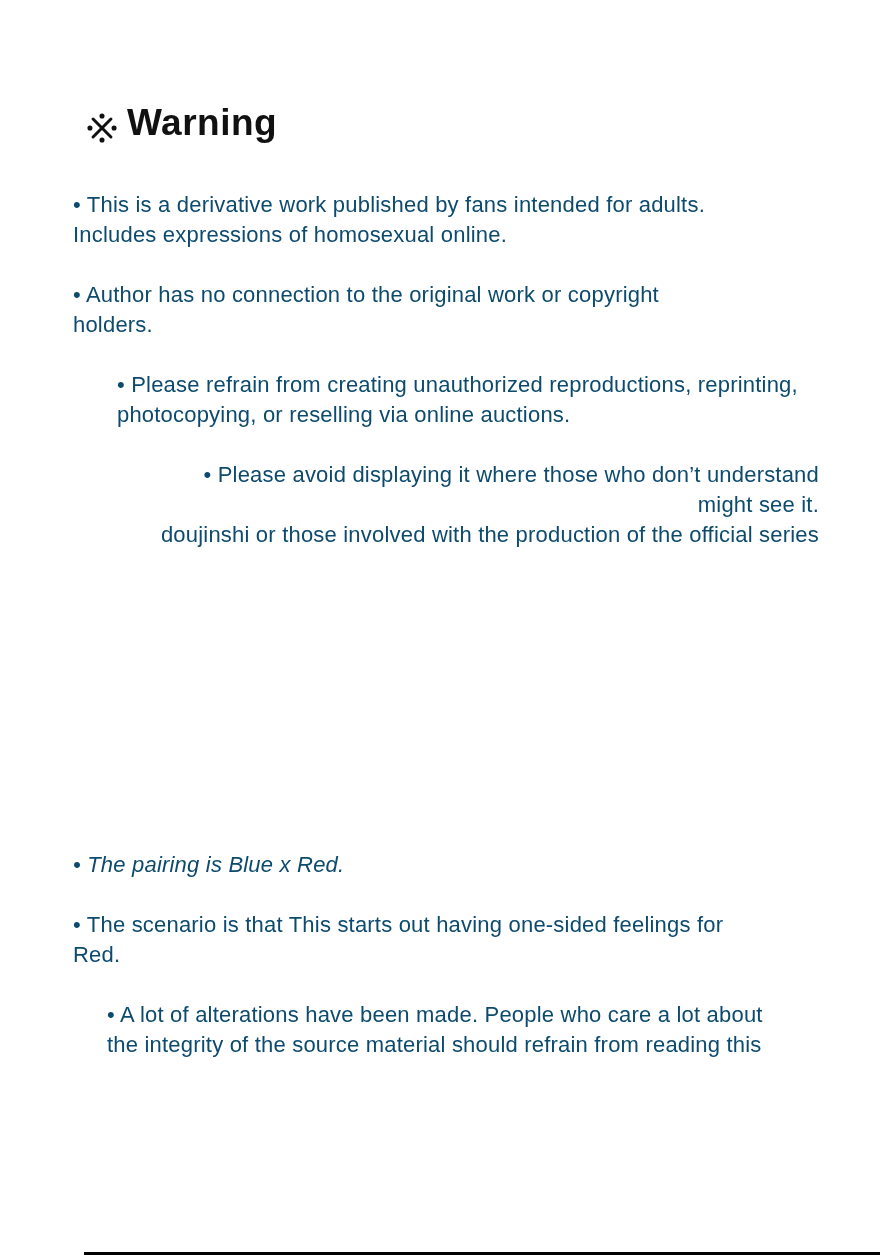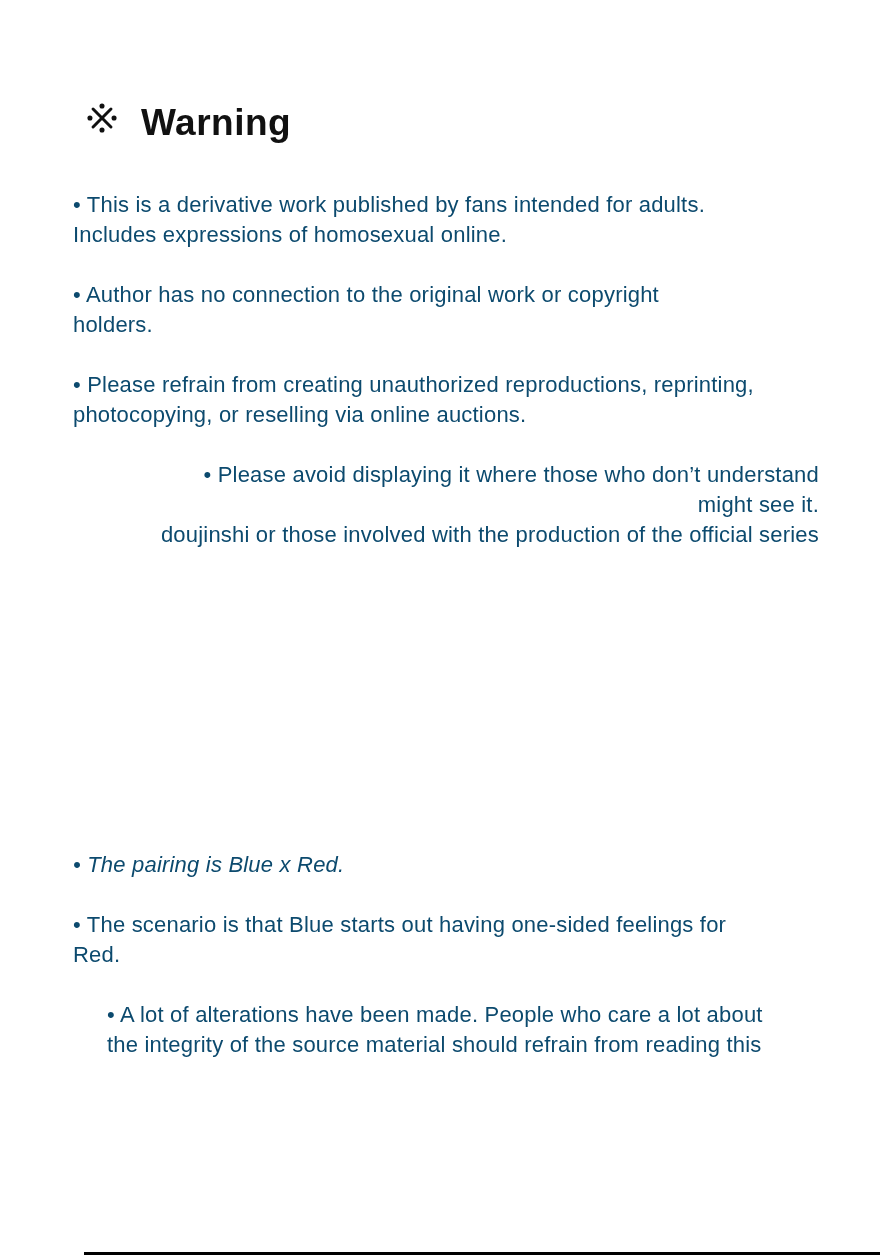--- a/index.html
+++ b/index.html
@@ -10,42 +10,42 @@
     background: #ffffff;
     overflow: hidden;
     font-family: "Liberation Sans", sans-serif;
     color: #1c1c1c;
   }
   .title-row {
     position: absolute;
     left: 86px;
     top: 102px;
     display: flex;
-    align-items: flex-start;
-    gap: 23px;
+    align-items: flex-end;
+    gap: 9px;
     font-size: 37px;
     font-weight: bold;
     letter-spacing: 0.5px;
     color: #111111;
   }
   .ref-icon { display: inline-block; width: 32px; height: 32px; }
   .ref-icon svg { display: block; width: 100%; height: 100%; }
   .para {
     position: absolute;
     left: 73px;
     width: 746px;
     font-size: 22px;
     line-height: 30px;
     letter-spacing: 0.2px;
     color: #0c4a6e;
   }
   .para .line { white-space: nowrap; }
   .p1 { top: 190px; }
   .p2 { top: 280px; }
-  .p3 { top: 370px; }
+  .p3 { top: 370px; margin-left: 44px; }
   .p4 { top: 460px; text-align: right; }
   .p5 { top: 850px; font-style: italic; }
   .p6 { top: 910px; }
   .p7 { top: 1000px; margin-left: 34px; }
   .edge-line {
     position: absolute;
     left: 84px;
     right: 0;
     bottom: 0;
     height: 3px;
@@ -94,21 +94,21 @@
     <div class="line">• Please avoid displaying it where those who don’t understand</div>
     <div class="line">might see it.</div>
     <div class="line">doujinshi or those involved with the production of the official series</div>
   </div>
 
   <div class="para p5">
     <div class="line">• The pairing is Blue x Red.</div>
   </div>
 
   <div class="para p6">
-    <div class="line">• The scenario is that Blue starts out having one-sided feelings for</div>
+    <div class="line">• The scenario is that This starts out having one-sided feelings for</div>
     <div class="line">Red.</div>
   </div>
 
   <div class="para p7">
     <div class="line">• A lot of alterations have been made. People who care a lot about</div>
     <div class="line">the integrity of the source material should refrain from reading this</div>
   </div>
 
   <div class="edge-line"></div>
 

